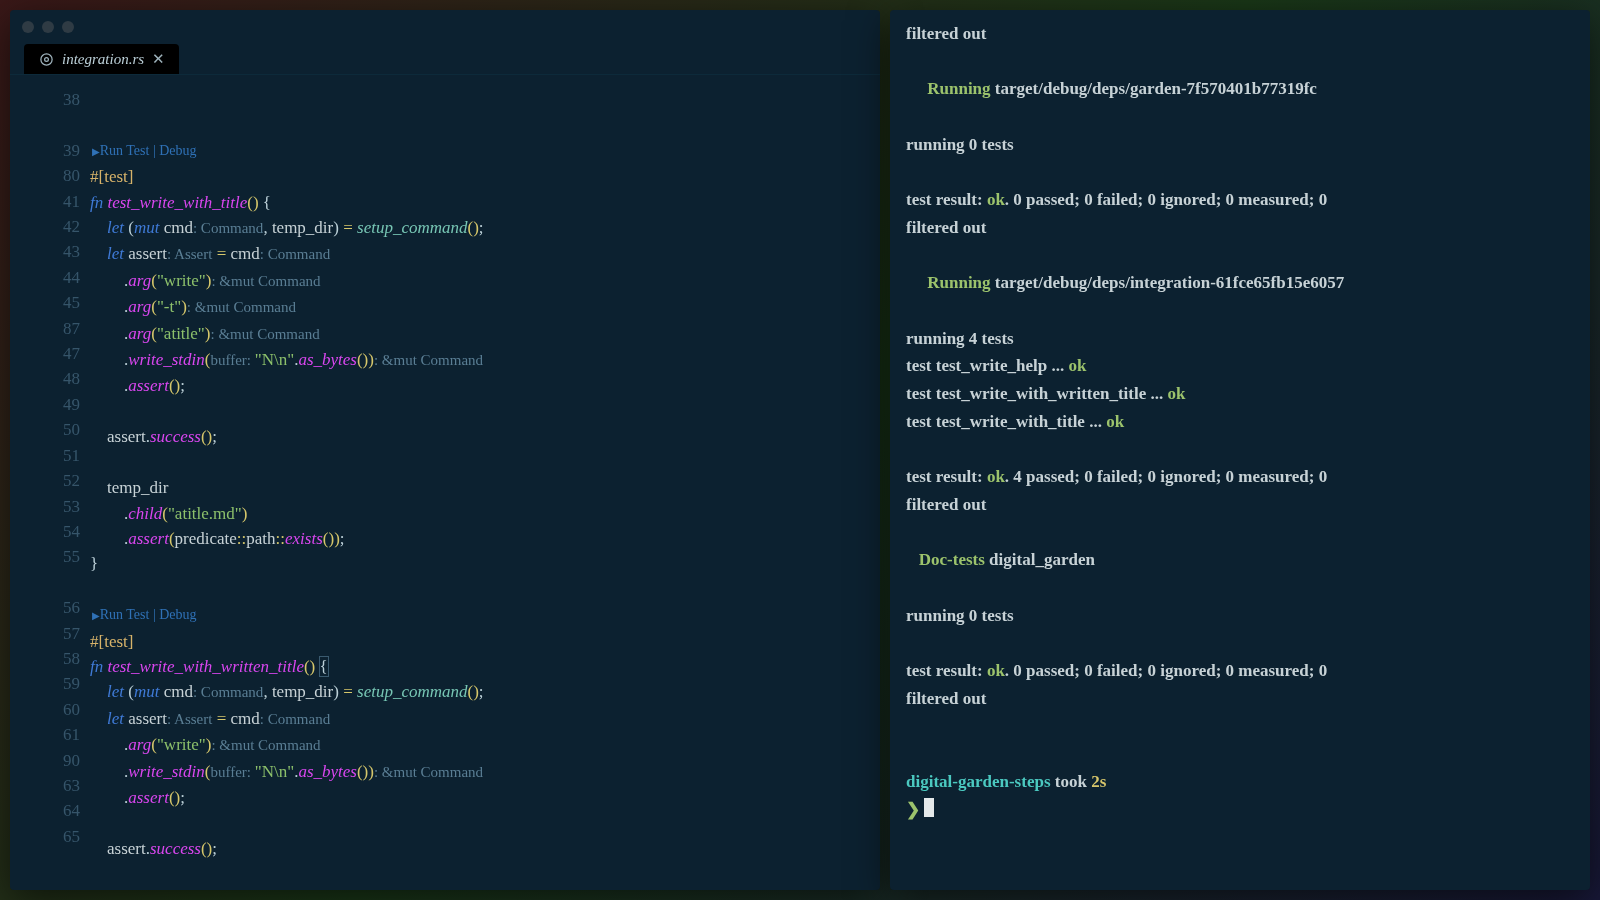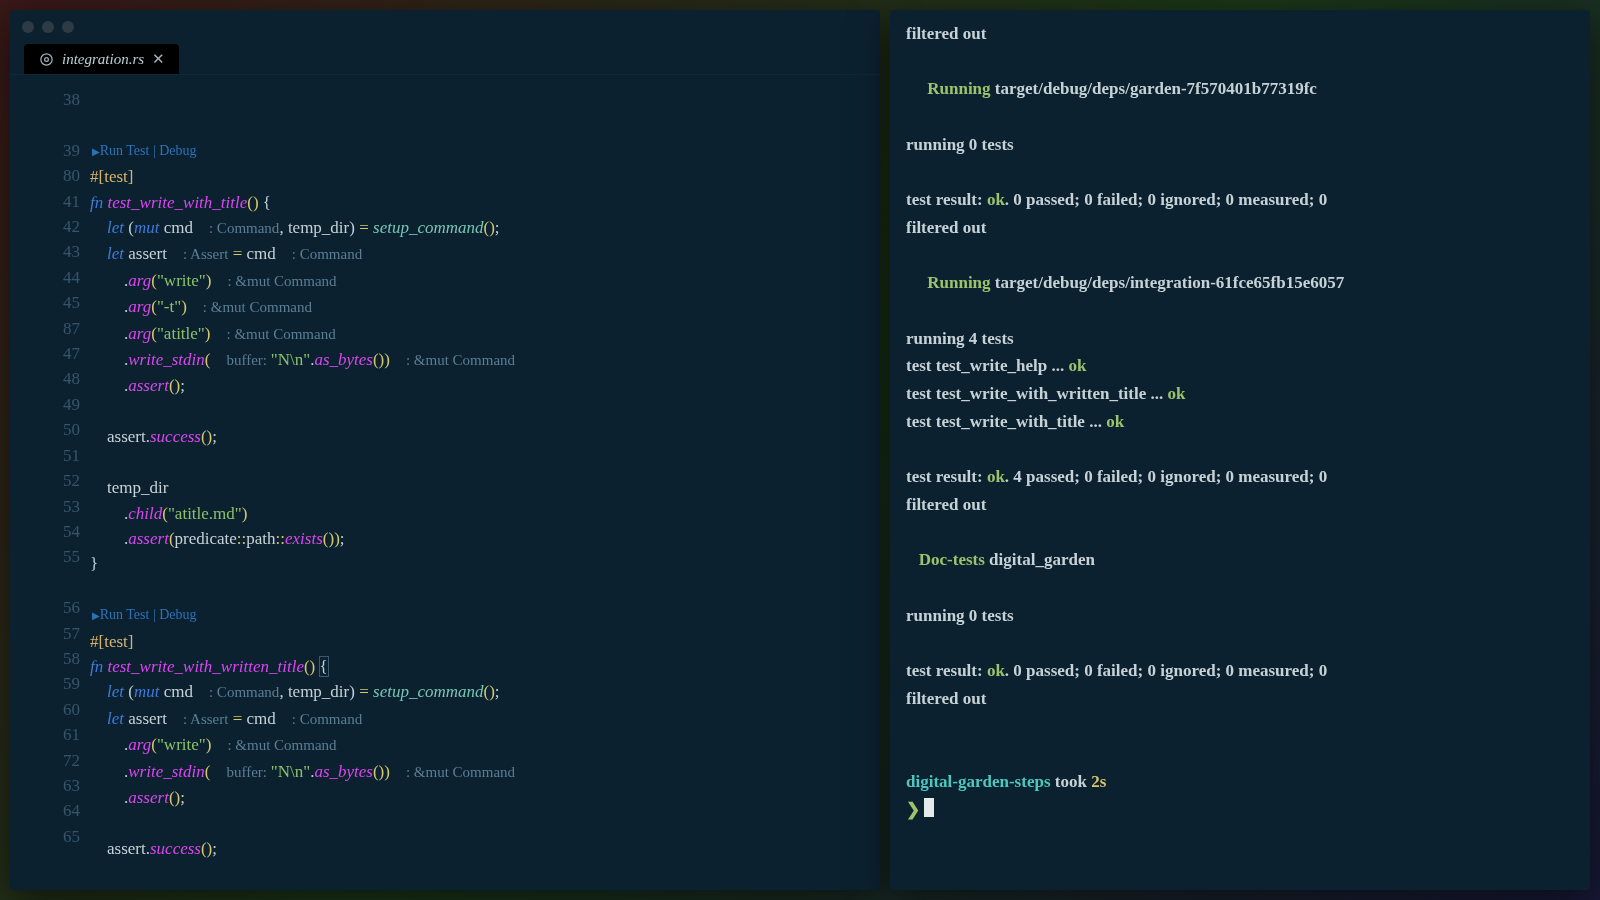--- a/index.html
+++ b/index.html
@@ -118,21 +118,21 @@
     gap: 4px;
   }
   .codelens .tri {
     font-size: 10px;
   }
 
   
   .tk-attr  { color: #d7b36a; }          
   .tk-kw    { color: #3f7ad6; font-style: italic; }          
   .tk-fn    { color: #d946ef; font-style: italic; }          
-  .tk-hint  { color: #5a7e94; font-size: 15px; margin-left: 16px; }   
+  .tk-hint  { color: #5a7e94; font-size: 15px; }   
   .tk-str   { color: #8cc06b; }          
   .tk-punc  { color: #bcd0d8; }          
   .tk-op    { color: #d6c76b; }          
   .tk-call  { color: #77c6b4; font-style: italic; } 
   .tk-gold  { color: #d6c76b; }          
   .tk-ident { color: #c7d2d6; }
 
   .term .g { color: #9cc36c; font-weight: 700; }
   .term .c { color: #4bc9c0; font-weight: 700; }
   .term .y { color: #d7c66b; font-weight: 700; }
@@ -191,21 +191,21 @@
           <div>53</div>
           <div>54</div>
           <div>55</div>
           <div>&nbsp;</div>
           <div>56</div>
           <div>57</div>
           <div>58</div>
           <div>59</div>
           <div>60</div>
           <div>61</div>
-          <div>72</div>
+          <div>90</div>
           <div>63</div>
           <div>64</div>
           <div>65</div>
         </div>
 
       <div class="code">
 <span class="line"> </span><span class="line codelens"><span class="tri">▶</span><span>Run Test</span><span> | </span><span>Debug</span></span><span class="line"><span class="tk-attr">#[test]</span></span><span class="line"><span class="tk-kw">fn</span> <span class="tk-fn">test_write_with_title</span><span class="tk-gold">()</span> <span class="tk-punc">{</span></span><span class="line">    <span class="tk-kw">let</span> <span class="tk-punc">(</span><span class="tk-kw">mut</span> <span class="tk-ident">cmd</span><span class="tk-hint">: Command</span><span class="tk-punc">, </span><span class="tk-ident">temp_dir</span><span class="tk-punc">)</span> <span class="tk-op">=</span> <span class="tk-call">setup_command</span><span class="tk-gold">()</span><span class="tk-punc">;</span></span><span class="line">    <span class="tk-kw">let</span> <span class="tk-ident">assert</span><span class="tk-hint">: Assert</span> <span class="tk-op">=</span> <span class="tk-ident">cmd</span><span class="tk-hint">: Command</span></span><span class="line">        <span class="tk-punc">.</span><span class="tk-fn">arg</span><span class="tk-gold">(</span><span class="tk-str">"write"</span><span class="tk-gold">)</span><span class="tk-hint">: &amp;mut Command</span></span><span class="line">        <span class="tk-punc">.</span><span class="tk-fn">arg</span><span class="tk-gold">(</span><span class="tk-str">"-t"</span><span class="tk-gold">)</span><span class="tk-hint">: &amp;mut Command</span></span><span class="line">        <span class="tk-punc">.</span><span class="tk-fn">arg</span><span class="tk-gold">(</span><span class="tk-str">"atitle"</span><span class="tk-gold">)</span><span class="tk-hint">: &amp;mut Command</span></span><span class="line">        <span class="tk-punc">.</span><span class="tk-fn">write_stdin</span><span class="tk-gold">(</span><span class="tk-hint">buffer: </span><span class="tk-str">"N\n"</span><span class="tk-punc">.</span><span class="tk-fn">as_bytes</span><span class="tk-gold">()</span><span class="tk-gold">)</span><span class="tk-hint">: &amp;mut Command</span></span><span class="line">        <span class="tk-punc">.</span><span class="tk-fn">assert</span><span class="tk-gold">()</span><span class="tk-punc">;</span></span><span class="line"> </span><span class="line">    <span class="tk-ident">assert</span><span class="tk-punc">.</span><span class="tk-fn">success</span><span class="tk-gold">()</span><span class="tk-punc">;</span></span><span class="line"> </span><span class="line">    <span class="tk-ident">temp_dir</span></span><span class="line">        <span class="tk-punc">.</span><span class="tk-fn">child</span><span class="tk-gold">(</span><span class="tk-str">"atitle.md"</span><span class="tk-gold">)</span></span><span class="line">        <span class="tk-punc">.</span><span class="tk-fn">assert</span><span class="tk-gold">(</span><span class="tk-ident">predicate</span><span class="tk-op">::</span><span class="tk-ident">path</span><span class="tk-op">::</span><span class="tk-fn">exists</span><span class="tk-gold">()</span><span class="tk-gold">)</span><span class="tk-punc">;</span></span><span class="line"><span class="tk-punc">}</span></span><span class="line"> </span><span class="line codelens"><span class="tri">▶</span><span>Run Test</span><span> | </span><span>Debug</span></span><span class="line"><span class="tk-attr">#[test]</span></span><span class="line"><span class="tk-kw">fn</span> <span class="tk-fn">test_write_with_written_title</span><span class="tk-gold">()</span> <span class="tk-punc" style="outline:1px solid #3a5a6f;">{</span></span><span class="line">    <span class="tk-kw">let</span> <span class="tk-punc">(</span><span class="tk-kw">mut</span> <span class="tk-ident">cmd</span><span class="tk-hint">: Command</span><span class="tk-punc">, </span><span class="tk-ident">temp_dir</span><span class="tk-punc">)</span> <span class="tk-op">=</span> <span class="tk-call">setup_command</span><span class="tk-gold">()</span><span class="tk-punc">;</span></span><span class="line">    <span class="tk-kw">let</span> <span class="tk-ident">assert</span><span class="tk-hint">: Assert</span> <span class="tk-op">=</span> <span class="tk-ident">cmd</span><span class="tk-hint">: Command</span></span><span class="line">        <span class="tk-punc">.</span><span class="tk-fn">arg</span><span class="tk-gold">(</span><span class="tk-str">"write"</span><span class="tk-gold">)</span><span class="tk-hint">: &amp;mut Command</span></span><span class="line">        <span class="tk-punc">.</span><span class="tk-fn">write_stdin</span><span class="tk-gold">(</span><span class="tk-hint">buffer: </span><span class="tk-str">"N\n"</span><span class="tk-punc">.</span><span class="tk-fn">as_bytes</span><span class="tk-gold">()</span><span class="tk-gold">)</span><span class="tk-hint">: &amp;mut Command</span></span><span class="line">        <span class="tk-punc">.</span><span class="tk-fn">assert</span><span class="tk-gold">()</span><span class="tk-punc">;</span></span><span class="line"> </span><span class="line">    <span class="tk-ident">assert</span><span class="tk-punc">.</span><span class="tk-fn">success</span><span class="tk-gold">()</span><span class="tk-punc">;</span></span><span class="line"> </span>
       </div>
     </div>
   </div>

